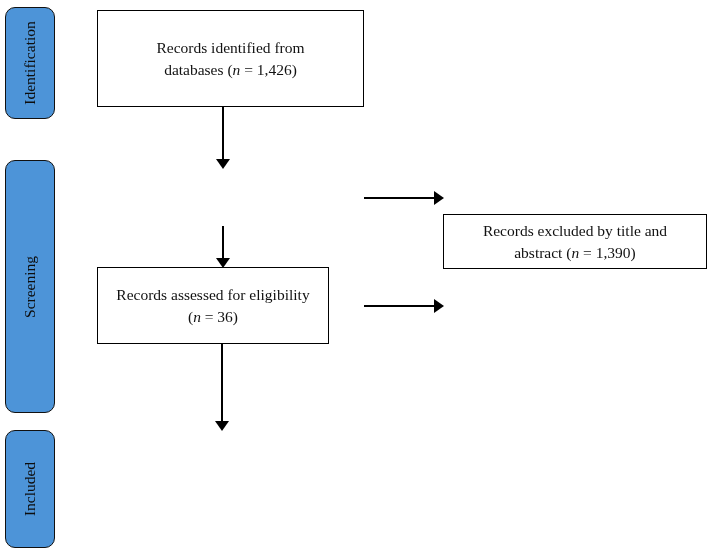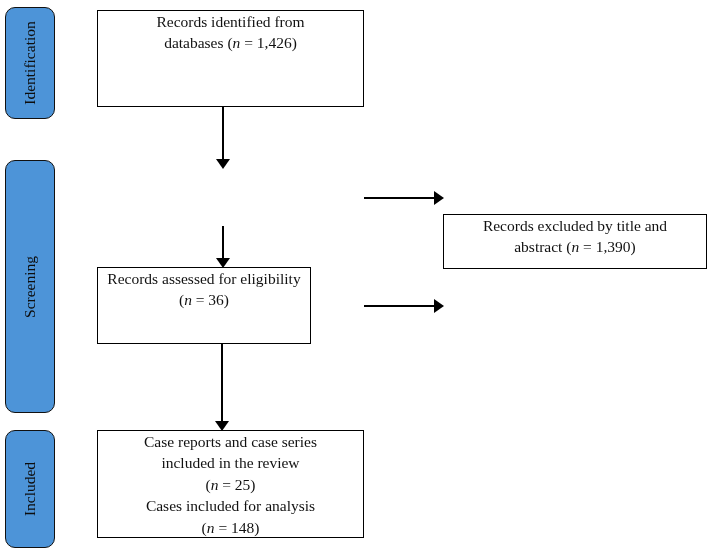--- a/index.html
+++ b/index.html
@@ -33,21 +33,21 @@
     color: #0d0d0d;
   }
 
   
   .flowbox {
     position: absolute;
     background: #ffffff;
     border: 1.6px solid #000000;
     box-sizing: border-box;
     display: flex;
-    align-items: flex-start;
+    align-items: center;
     justify-content: center;
     text-align: center;
     font-size: 15.5px;
     line-height: 1.38;
     padding: 0 6px;
   }
 
   
   .arrow-v { position: absolute; }
   .arrow-v .shaft {
@@ -87,27 +87,24 @@
   </div>
   <div class="stage" style="top:430px; height:118px;">
     <span class="vtext">Included</span>
   </div>
 
   <div class="flowbox" style="left:97px; top:10px; width:267px; height:97px;">
     <span>Records identified from<br>databases (<i>n</i> = 1,426)</span>
   </div>
 
 
-  <div class="flowbox" style="left:97px; top:267px; width:214px; height:77px;">
+  <div class="flowbox" style="left:97px; top:267px; width:232px; height:77px;">
     <span>Records assessed for eligibility<br>(<i>n</i> = 36)</span>
   </div>
 
-  <div class="flowbox" style="left:97px; top:430px; width:267px; height:108px;">
-    <span>Case reports and case series<br>included in the review<br>(<i>n</i> = 25)<br>Cases included for analysis<br>(<i>n</i> = 148)</span>
-  </div>
 
   <div class="flowbox" style="left:443px; top:168px; width:264px; height:55px;margin-top:46px;">
     <span>Records excluded by title and<br>abstract (<i>n</i> = 1,390)</span>
   </div>
 
 
   <div class="arrow-v" style="left:216px; top:107px; width:14px; height:62px;">
     <div class="shaft"></div>
     <div class="head"></div>
   </div>

